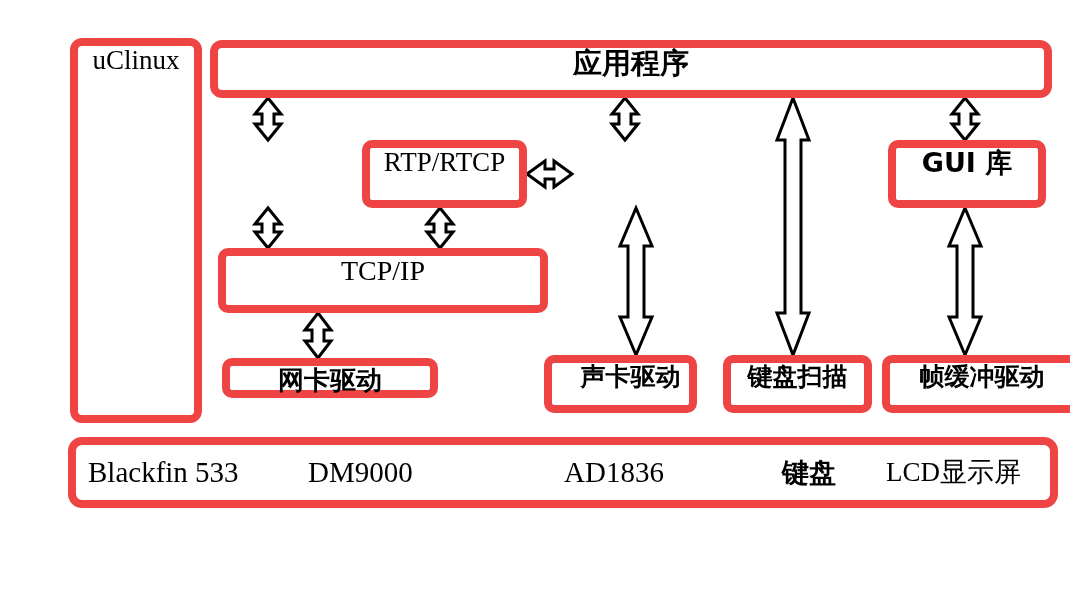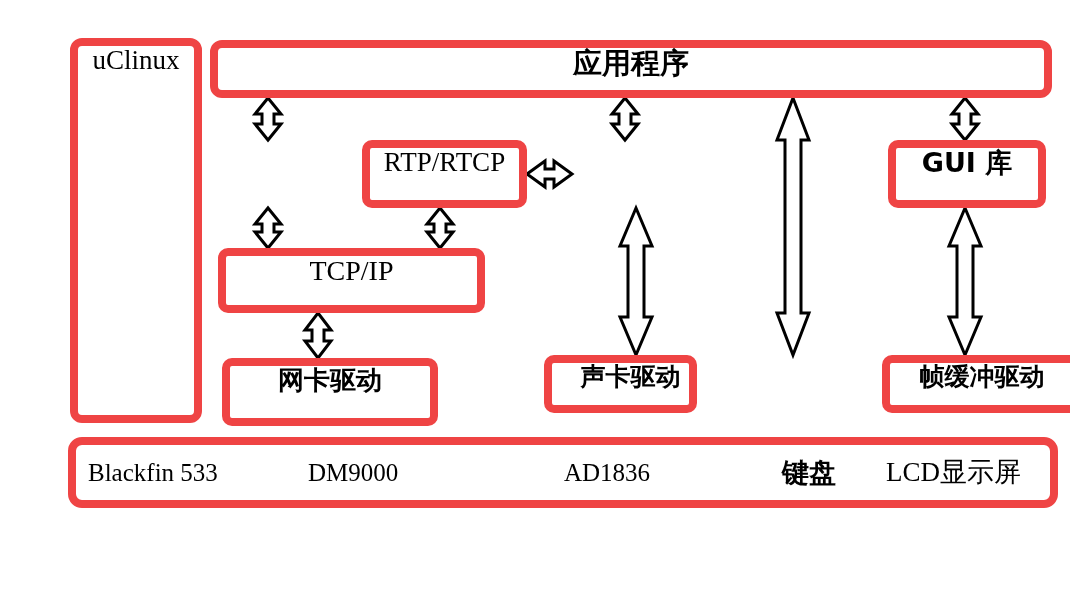--- a/index.html
+++ b/index.html
@@ -53,24 +53,24 @@
 
   #rtprtcp-box   { left: 362px; top: 140px; width: 165px; height: 68px; }
   #rtprtcp-box .node-label { font-size: 27px; }
 
   #codec-box     { left: 572px; top: 140px; width: 128px; height: 68px; }
   #codec-box .node-label { font-size: 27px; }
 
   #gui-box       { left: 888px; top: 140px; width: 158px; height: 68px; }
   #gui-box .node-label { font-size: 27px; }
 
-  #tcpip-box     { left: 218px; top: 248px; width: 267px; height: 65px; }
+  #tcpip-box     { left: 218px; top: 248px; width: 330px; height: 65px; }
   #tcpip-box .node-label { font-size: 28px; }
 
-  #netdrv-box    { left: 222px; top: 358px; width: 216px; height: 68px; }
+  #netdrv-box    { left: 222px; top: 358px; width: 216px; height: 40px; }
   #netdrv-box .node-label { font-size: 26px; }
 
   #snddrv-box    { left: 544px; top: 355px; width: 153px; height: 58px; padding-left: 20px; }
   #snddrv-box .node-label { font-size: 25px; }
 
   #kbdscan-box   { left: 723px; top: 355px; width: 149px; height: 58px; }
   #kbdscan-box .node-label { font-size: 25px; }
 
   #fbdrv-box     { left: 882px; top: 355px; width: 200px; height: 58px; }
   #fbdrv-box .node-label { font-size: 25px; }
@@ -78,21 +78,21 @@
   #hw-box {
     left: 68px; top: 437px; width: 990px; height: 71px;
     border-radius: 14px;
     display: block;
   }
   .hw-item {
     position: absolute;
     top: 50%;
     transform: translateY(-50%);
     white-space: nowrap;
-    font-size: 25px;
+    font-size: 29px;
     color: #000000;
   }
   #hw-blackfin { left: 12px; }
   #hw-dm9000   { left: 232px; }
   #hw-ad1836   { left: 488px; }
   #hw-keyboard { left: 706px; font-family: "DejaVu Sans", "Liberation Sans", sans-serif; font-weight: 600; font-size: 27px; }
   #hw-lcd      { left: 810px; font-size: 27px; }
 
   #caption {
     position: absolute;
@@ -160,20 +160,23 @@
   </div>
 
   <div class="node" id="netdrv-box">
     <span class="node-label lbl-cjk">网卡驱动</span>
   </div>
 
   <div class="node" id="snddrv-box">
     <span class="node-label lbl-cjk">声卡驱动</span>
   </div>
 
+  <div class="node" id="kbdscan-box">
+    <span class="node-label lbl-cjk">键盘扫描</span>
+  </div>
 
   <div class="node" id="fbdrv-box">
     <span class="node-label lbl-cjk">帧缓冲驱动</span>
   </div>
 
   <div class="node" id="hw-box">
     <span class="hw-item" id="hw-blackfin">Blackfin 533</span>
     <span class="hw-item" id="hw-dm9000">DM9000</span>
     <span class="hw-item" id="hw-ad1836">AD1836</span>
     <span class="hw-item" id="hw-keyboard">键盘</span>

